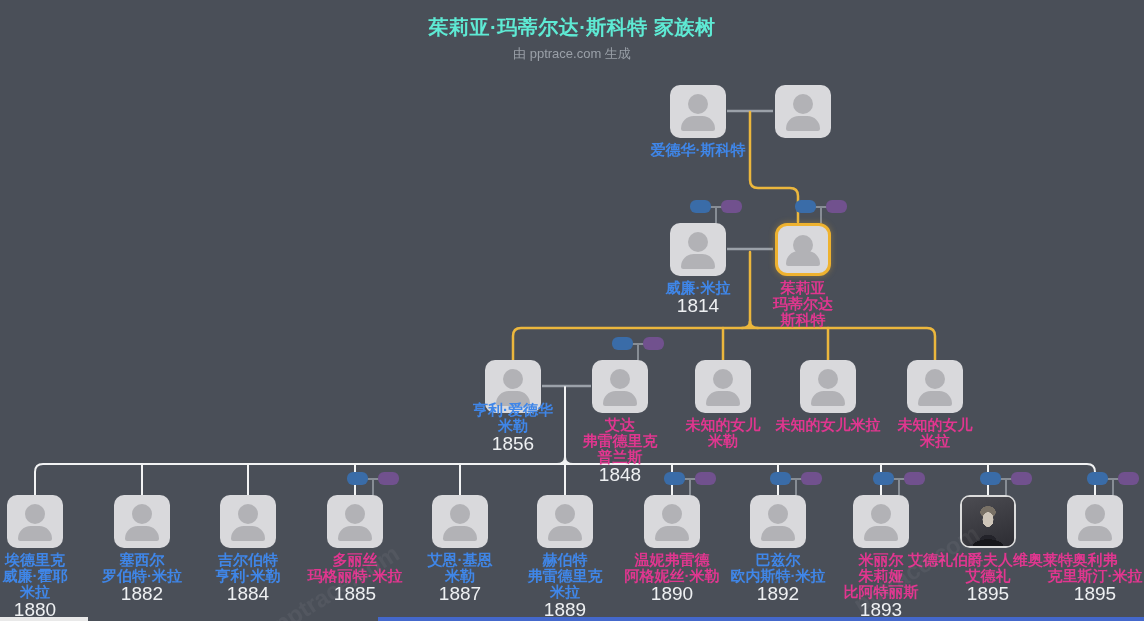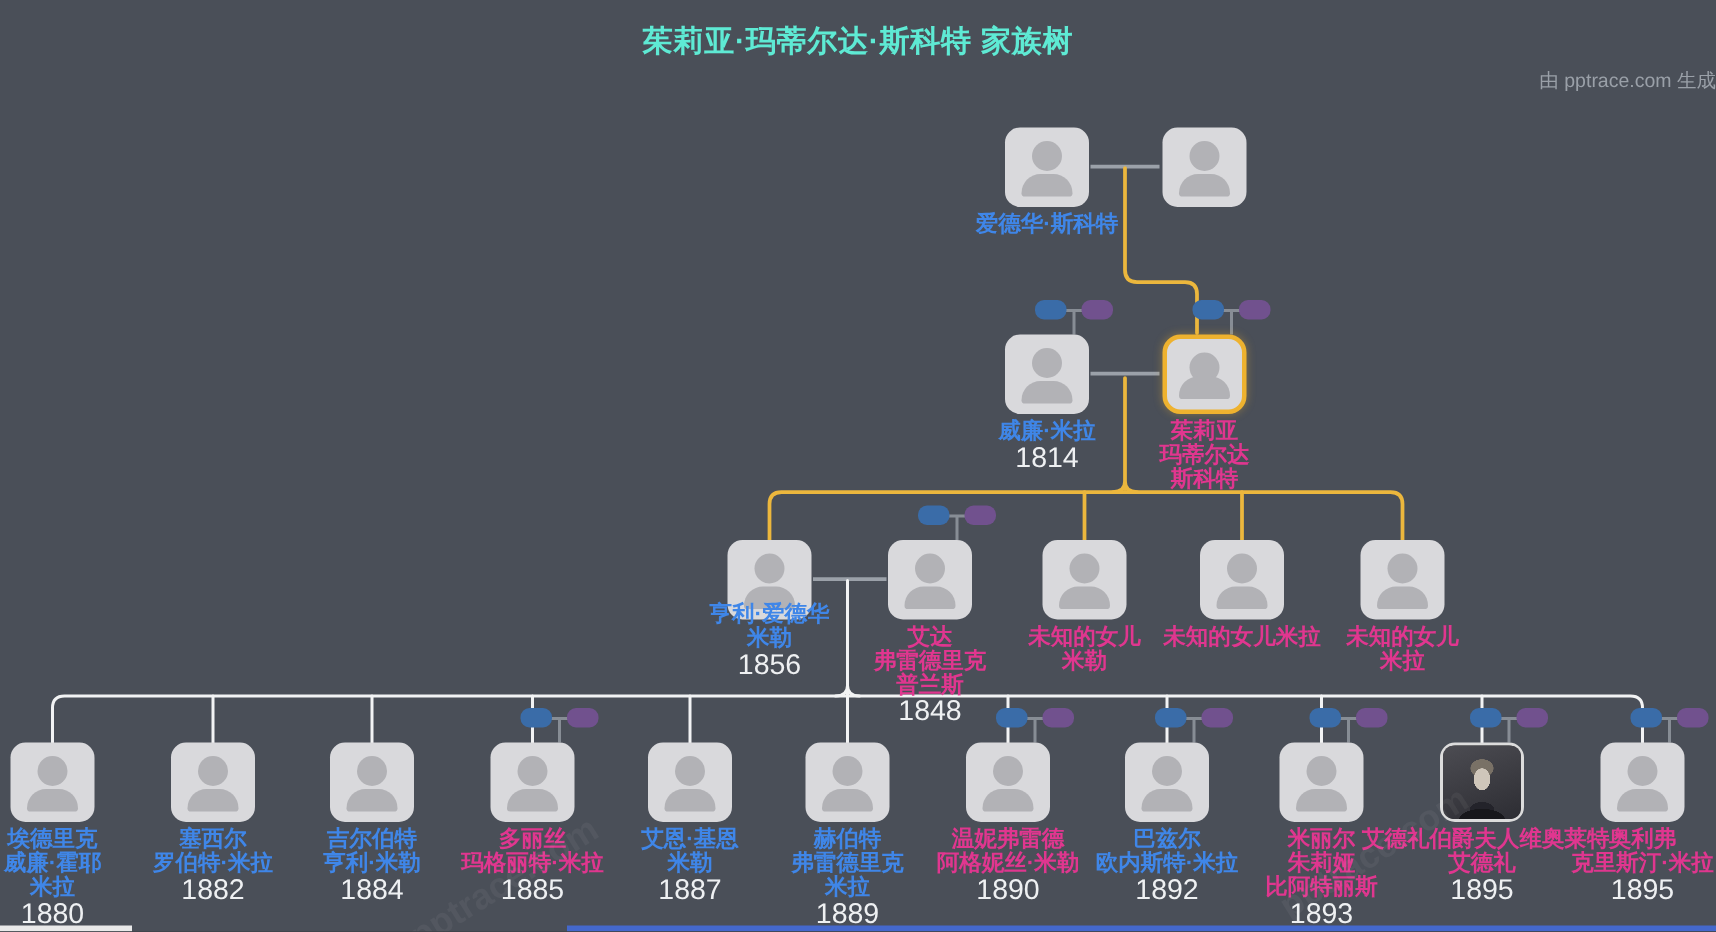--- a/index.html
+++ b/index.html
@@ -4,21 +4,21 @@
 <style>
   html,body{margin:0;padding:0;background:#3a3e45;}
   #canvas{
     position:relative;width:1144px;height:621px;overflow:hidden;
     background:var(--background,#4a4f58);
     font-family:"Liberation Sans","DejaVu Sans",sans-serif;
   }
   
   .title{position:absolute;top:14px;left:0;width:100%;text-align:center;
     font-size:20px;font-weight:700;color:#5eead4;letter-spacing:.5px;}
-  .subtitle{position:absolute;top:45px;left:0;width:100%;text-align:right;
+  .subtitle{position:absolute;top:45px;left:0;width:100%;text-align:center;
     font-size:13px;color:#9aa0a8;}
   
   #connectors{position:absolute;left:0;top:0;width:1144px;height:621px;}
   .ln-couple{stroke:var(--couple-line,#9ba1a9);stroke-width:2.5;fill:none;}
   .ln-anc{stroke:var(--ancestor-line,#ecb73d);stroke-width:2.5;fill:none;stroke-linecap:round;}
   .ln-desc{stroke:var(--descendant-line,#f2f3f4);stroke-width:2;fill:none;stroke-linecap:round;}
   
   .pbox{position:absolute;width:56px;height:53px;border-radius:10px;
     background:var(--box-fill,#d9d9dc);box-sizing:border-box;}
   .pbox.selected{border:3px solid var(--highlight-border,#eeb22f);border-radius:12px;

